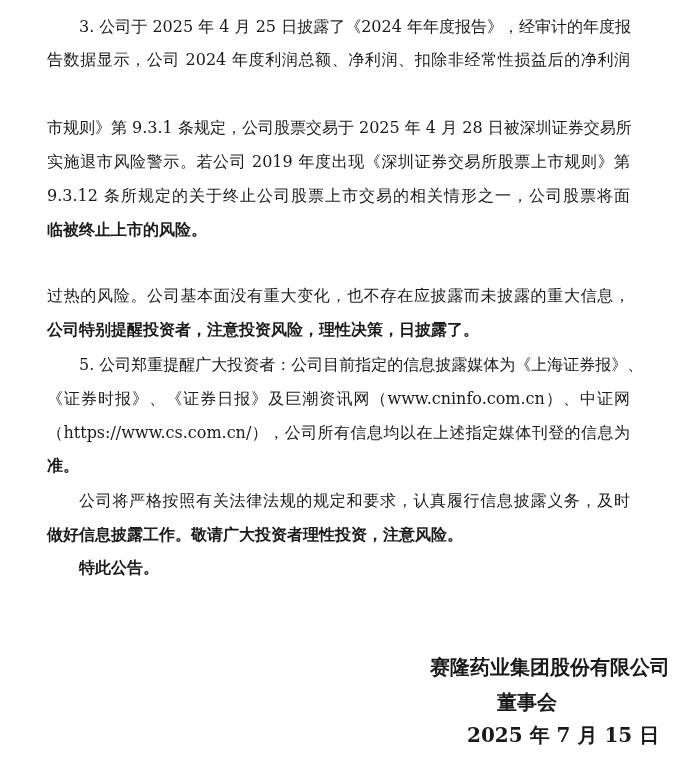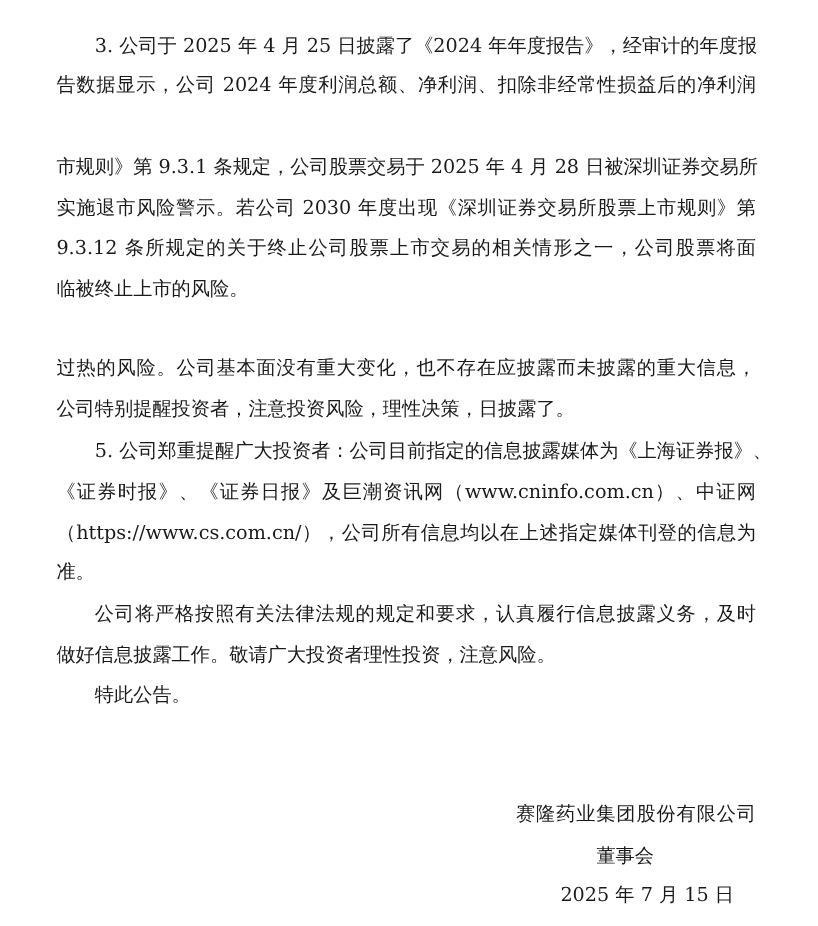--- a/index.html
+++ b/index.html
@@ -1,33 +1,33 @@
 <!DOCTYPE html>
 <html><head>
 <meta charset="utf-8">
 <style>
   html, body { margin: 0; padding: 0; background: #ffffff; }
   body { width: 682px; height: 772px; position: relative; overflow: hidden;
          font-family: "DejaVu Serif", "Liberation Serif", serif; color: #1a1a1a; }
-  .page { position: absolute; left: 0; top: 11px; width: 682px; height: 748px; }
+  .page { position: absolute; left: 0; top: 0; width: 682px; height: 748px; }
   .line { position: absolute; left: 47px; width: 583px; height: 24px; line-height: 24px;
           font-size: 16px; white-space: nowrap; text-align: justify; text-align-last: justify; }
   .line.indent { left: 79px; width: 551px; }
-  .line.last { text-align-last: left; }
-  .sig { position: absolute; font-size: 16px; line-height: 24px; white-space: nowrap; }
+  .line.last { text-align-last: left; font-weight: bold; }
+  .sig { position: absolute; font-size: 20px; line-height: 24px; white-space: nowrap; font-weight: bold; }
 </style>
 </head>
 <body>
 
 <div class="page">
 
   <div class="line indent" style="top:15px">3. 公司于 2025 年 4 月 25 日披露了《2024 年年度报告》，经审计的年度报</div>
   <div class="line" style="top:48px">告数据显示，公司 2024 年度利润总额、净利润、扣除非经常性损益后的净利润</div>
   <div class="line" style="top:116px">市规则》第 9.3.1 条规定，公司股票交易于 2025 年 4 月 28 日被深圳证券交易所</div>
-  <div class="line" style="top:150px">实施退市风险警示。若公司 2030 年度出现《深圳证券交易所股票上市规则》第</div>
+  <div class="line" style="top:150px">实施退市风险警示。若公司 2019 年度出现《深圳证券交易所股票上市规则》第</div>
   <div class="line" style="top:184px">9.3.12 条所规定的关于终止公司股票上市交易的相关情形之一，公司股票将面</div>
   <div class="line last" style="top:218px">临被终止上市的风险。</div>
 
   <div class="line" style="top:284px">过热的风险。公司基本面没有重大变化，也不存在应披露而未披露的重大信息，</div>
   <div class="line last" style="top:318px">公司特别提醒投资者，注意投资风险，理性决策，日披露了。</div>
 
   <div class="line indent" style="top:353px">5. 公司郑重提醒广大投资者：公司目前指定的信息披露媒体为《上海证券报》、</div>
   <div class="line" style="top:421px">（https://www.cs.com.cn/），公司所有信息均以在上述指定媒体刊登的信息为</div>
   <div class="line" style="top:387px">《证券时报》、《证券日报》及巨潮资讯网（www.cninfo.com.cn）、中证网</div>
   <div class="line last" style="top:454px">准。</div>

